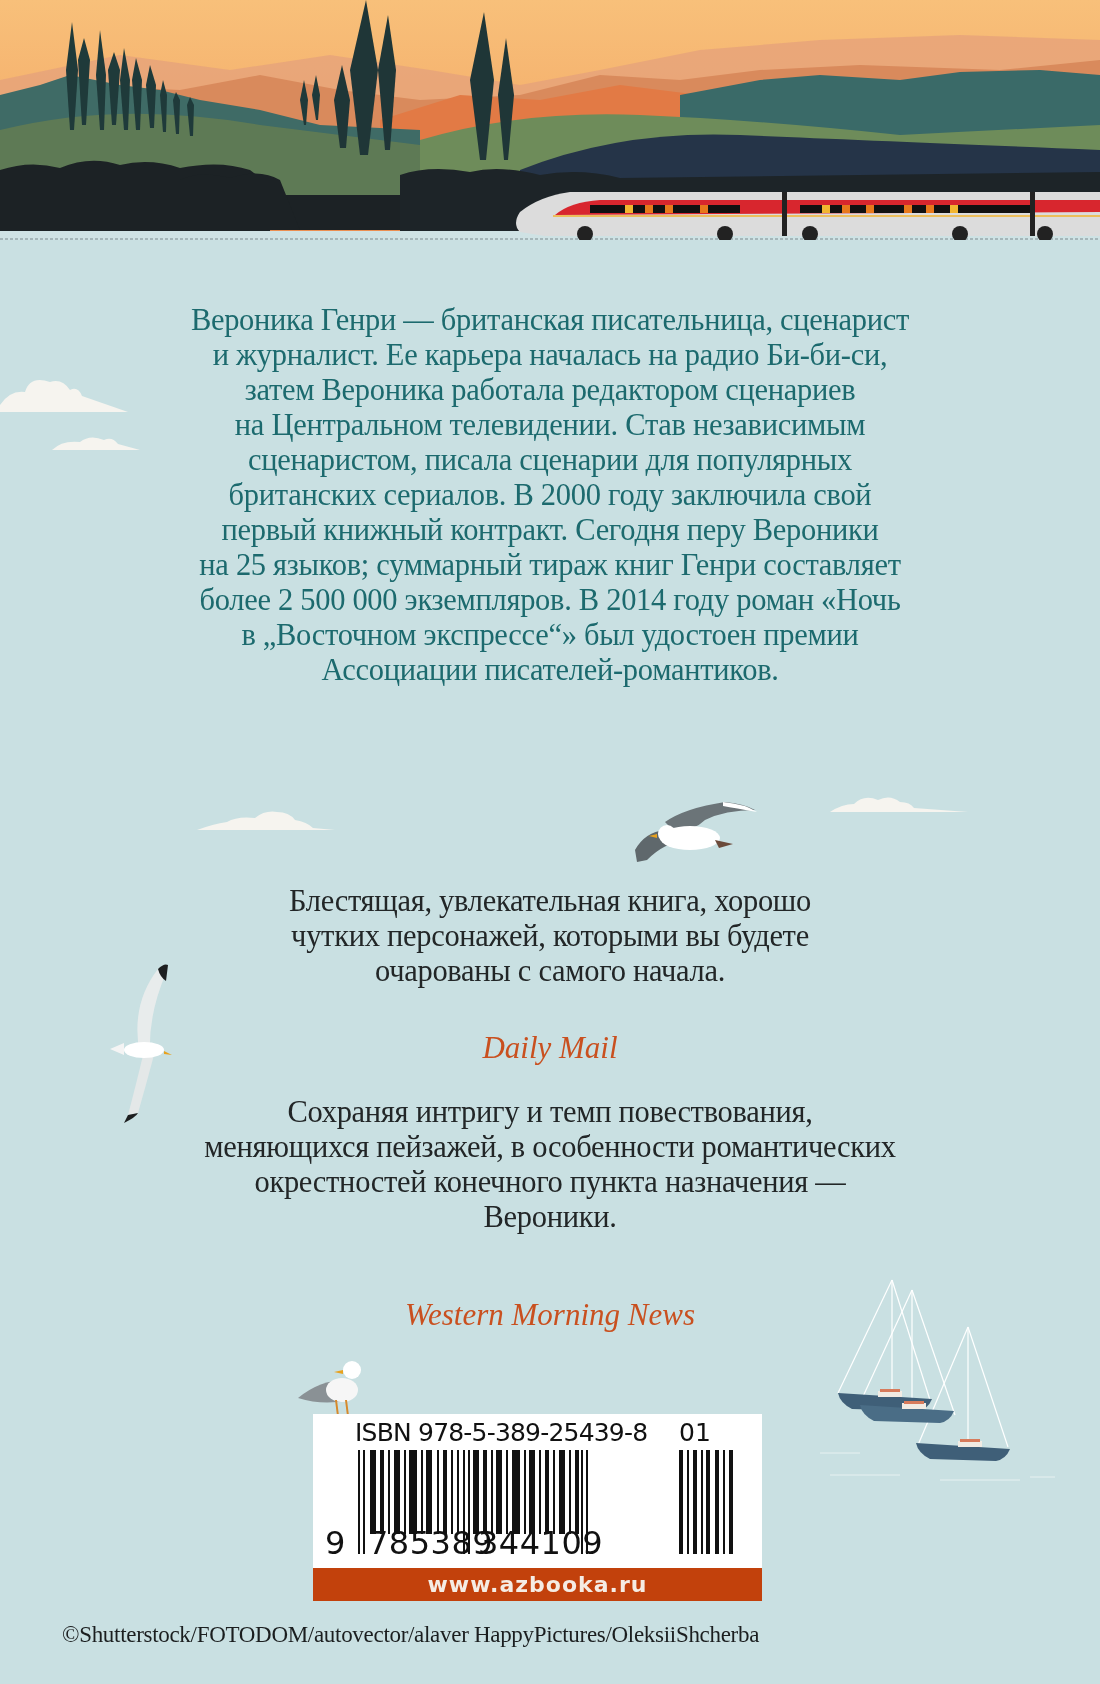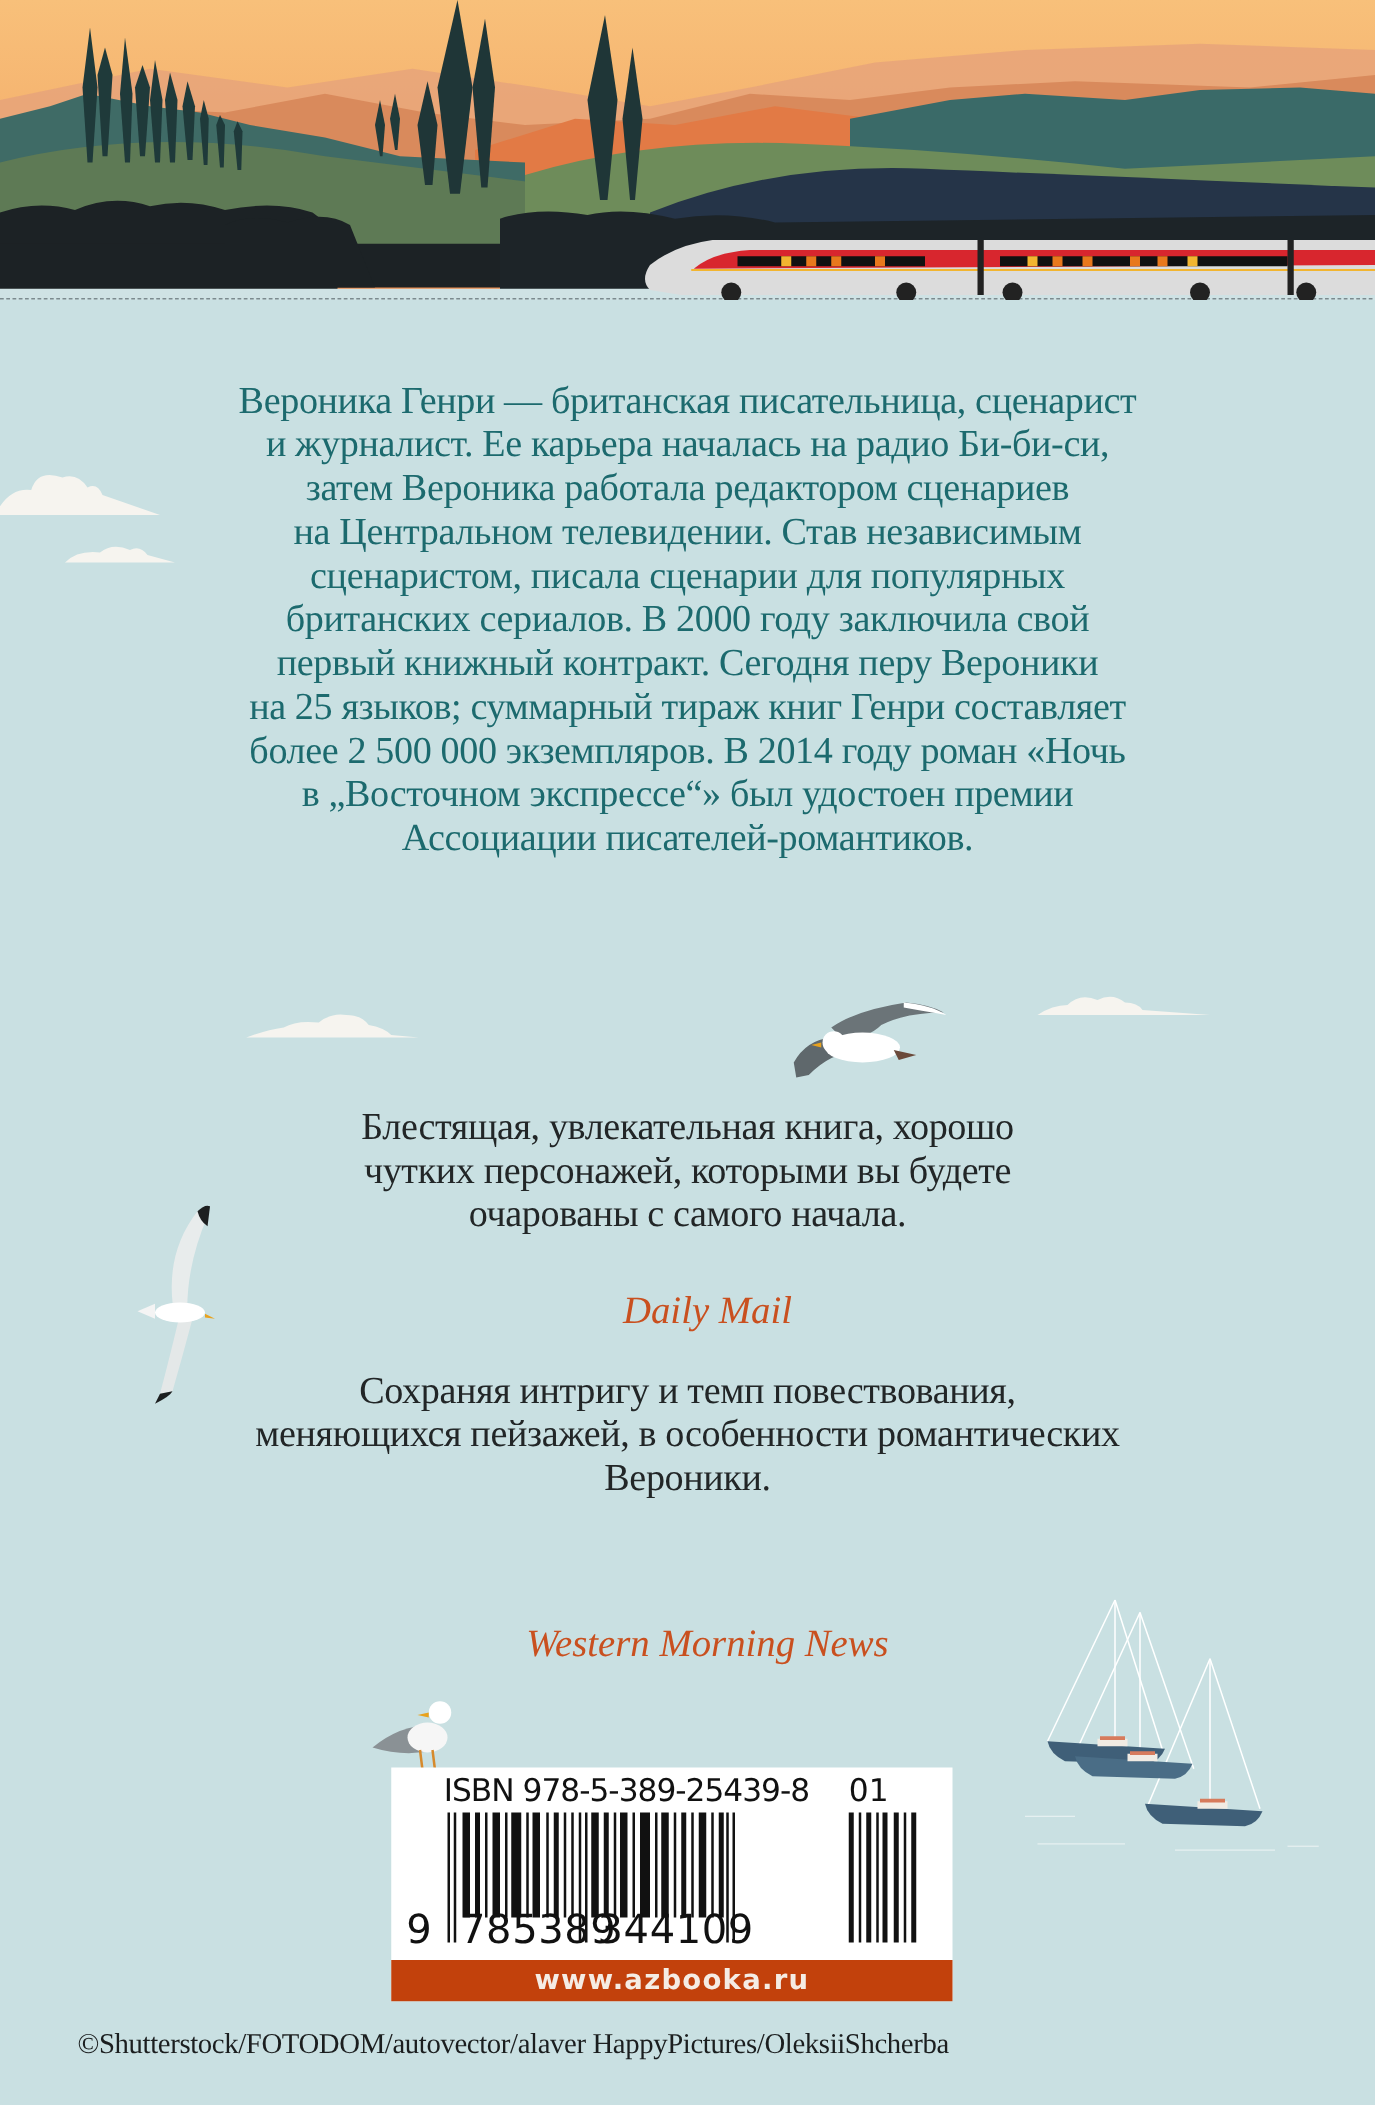--- a/index.html
+++ b/index.html
@@ -16,21 +16,21 @@
     font-size: 30.5px; line-height: 35px; letter-spacing: -0.3px;
   }
   .bio .line, .quote .line { display: block; white-space: nowrap; }
   .quote {
     position: absolute; left: 60px; width: 980px; text-align: center;
     color: #222627; font-size: 30.5px; line-height: 35px; letter-spacing: -0.3px;
   }
   .quote.q1 { top: 872px; margin-top: 12px; }
   .quote.q2 { top: 1095px; }
   .source {
-    position: absolute; left: 76px; width: 980px; text-align: center;
+    position: absolute; left: 60px; width: 980px; text-align: center;
     color: #c9501f; font-style: italic; font-size: 31px;
   }
   .source.s1 { top: 1030px; }
   .source.s2 { top: 1297px; }
   .decor { position: absolute; }
   .barcode-box {
     position: absolute; left: 313px; top: 1414px; width: 449px; height: 187px;
     background: #ffffff;
   }
   .isbn-text {
@@ -189,20 +189,21 @@
   <path d="M44 96 Q36 130 28 160 L38 158 Q46 130 54 100 Z" fill="#e4e8e8"></path>
   <path d="M28 160 L24 168 Q36 162 38 158 Z" fill="#1d1f20"></path>
   <ellipse cx="44" cy="95" rx="20" ry="8" fill="#ffffff"></ellipse>
   <path d="M10 94 L24 88 L24 100 Z" fill="#f4f4f4"></path>
   <path d="M64 96 L72 100 L64 99 Z" fill="#e8a21e"></path>
 </svg>
 
 <div class="quote q2">
   <span class="line">Сохраняя интригу и темп повествования,</span>
   <span class="line">меняющихся пейзажей, в особенности романтических</span>
+  <span class="line">окрестностей конечного пункта назначения —</span>
   <span class="line">Вероники.</span>
 </div>
 <div class="source s2">Western Morning News</div>
 
 <svg class="decor" style="left:820px;top:1275px" width="240" height="220" viewBox="0 0 240 220">
   <g stroke="#ffffff" stroke-width="1.2" fill="none">
     <line x1="72" y1="5" x2="72" y2="118"></line>
       <line x1="72" y1="5" x2="18" y2="118"></line>
       <line x1="72" y1="5" x2="110" y2="125"></line>
     <line x1="92" y1="15" x2="92" y2="128"></line>

